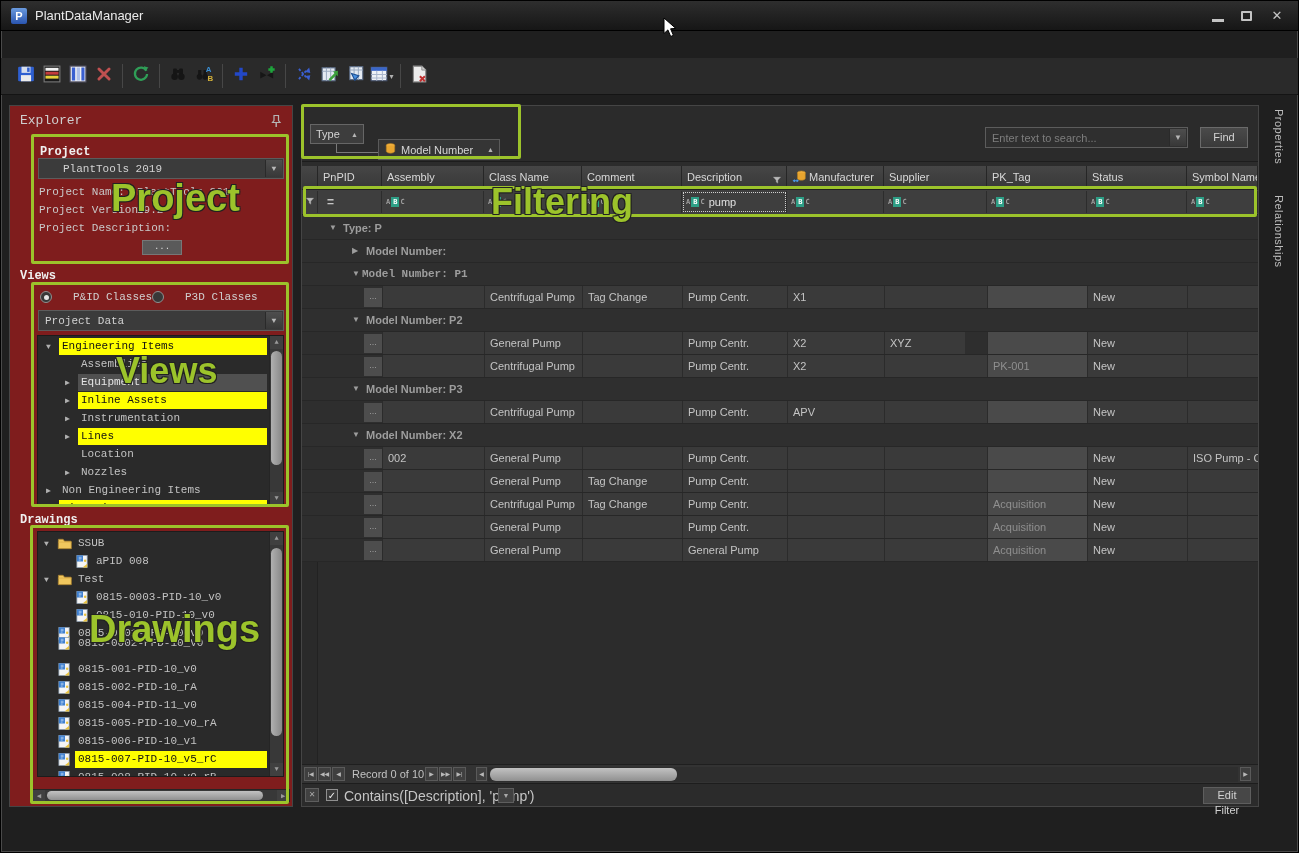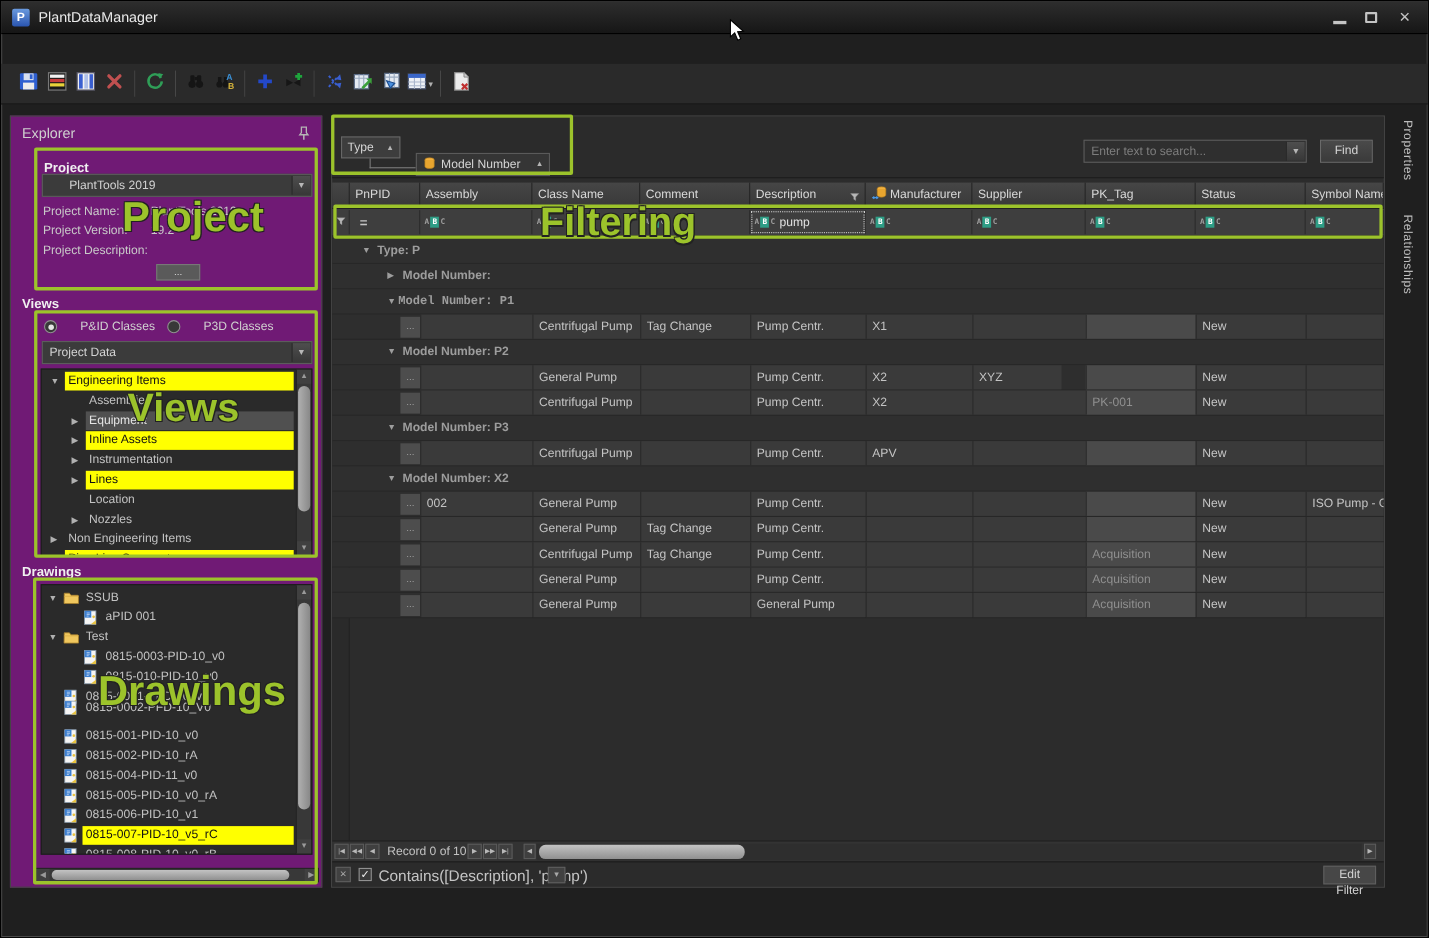--- a/index.html
+++ b/index.html
@@ -25,21 +25,21 @@
   .menu-item { font-size:12px; color:#e0e0e0; }
   #toolbar { position:absolute; left:0; top:57px; right:0; height:37px; background:#2a2a2a;
              border-bottom:1px solid #141414; display:flex; align-items:center; padding-left:12px; }
   .tbtn { width:26px; height:26px; display:flex; align-items:center; justify-content:center; }
   .tbtn svg { width:18px; height:18px; }
   .tsep { width:1px; height:24px; background:#191919; border-right:1px solid #474747; margin:0 5px; }
   .tcaret { color:#b0b0b0; font-size:8px; margin-left:1px; }
 
   
   #explorer { position:absolute; left:8px; top:104px; width:284px; height:702px;
-              background:#701a75; border:1px solid #454545; }
+              background:#7f1d1d; border:1px solid #454545;font-family:Liberation Mono, monospace; }
   #mainpanel { position:absolute; left:300px; top:104px; width:958px; height:702px;
                background:#2c2c2c; border:1px solid #454545; }
   .caption { position:absolute; font-size:12px; font-weight:bold; color:#f0f0f0; }
   #explorer-title { position:absolute; left:10px; top:7px; font-size:13px; color:#cfcfcf; }
   #explorer-pin { position:absolute; right:8px; top:7px; width:16px; height:16px; }
 
   .combo { position:absolute; height:21px; background:#3b3b3b; border:1px solid #5c5c5c;
            font-size:11px; color:#d2d2d2; display:flex; align-items:center; overflow:hidden; }
   .combo .cval { padding-left:6px; white-space:nowrap; }
   .combo .cbtn { position:absolute; right:1px; top:1px; bottom:1px; width:17px;
@@ -386,21 +386,21 @@
           <span class="tlabel" style="left: 37px;">SSUB</span>
         </div>
         <div class="trow" style="top: 21px; right: 14px;">
           <span class="ticon" style="left: 37px;"><svg viewBox="0 0 16 16">
               <rect x="2" y="1.5" width="11" height="13" fill="#f5f5f5" stroke="#8899aa" stroke-width="0.8"></rect>
               <rect x="2" y="1.5" width="6.5" height="6.5" fill="#3d7fd0"></rect>
               <path d="M4 3.5h3M4 5h3M4 6.5h2" stroke="#cfe0f5" stroke-width="0.7"></path>
               <path d="M8 14.5l5-4v4z" fill="#e8c23f"></path>
               <circle cx="10.8" cy="7.2" r="1.3" fill="#e8c23f"></circle>
             </svg></span>
-          <span class="tlabel" style="left: 55px;">aPID 001</span>
+          <span class="tlabel" style="left: 55px;">aPID 008</span>
         </div>
         <div class="trow" style="top: 39px; right: 14px;">
           <span class="tarrow" style="left: 6px;">▼</span>
           <span class="ticon" style="left: 19px;"><svg viewBox="0 0 16 16">
               <path d="M1.5 3.5h5l1.5 2h6.5a.8.8 0 0 1 .8.8v7.2h-14z" fill="#f0c75e" stroke="#a87f2d" stroke-width="0.8"></path>
               <path d="M1.5 6.5h13.8" stroke="#d9ad45" stroke-width="0.8"></path>
             </svg></span>
           <span class="tlabel" style="left: 37px;">Test</span>
         </div>
         <div class="trow" style="top: 57px; right: 14px;">

